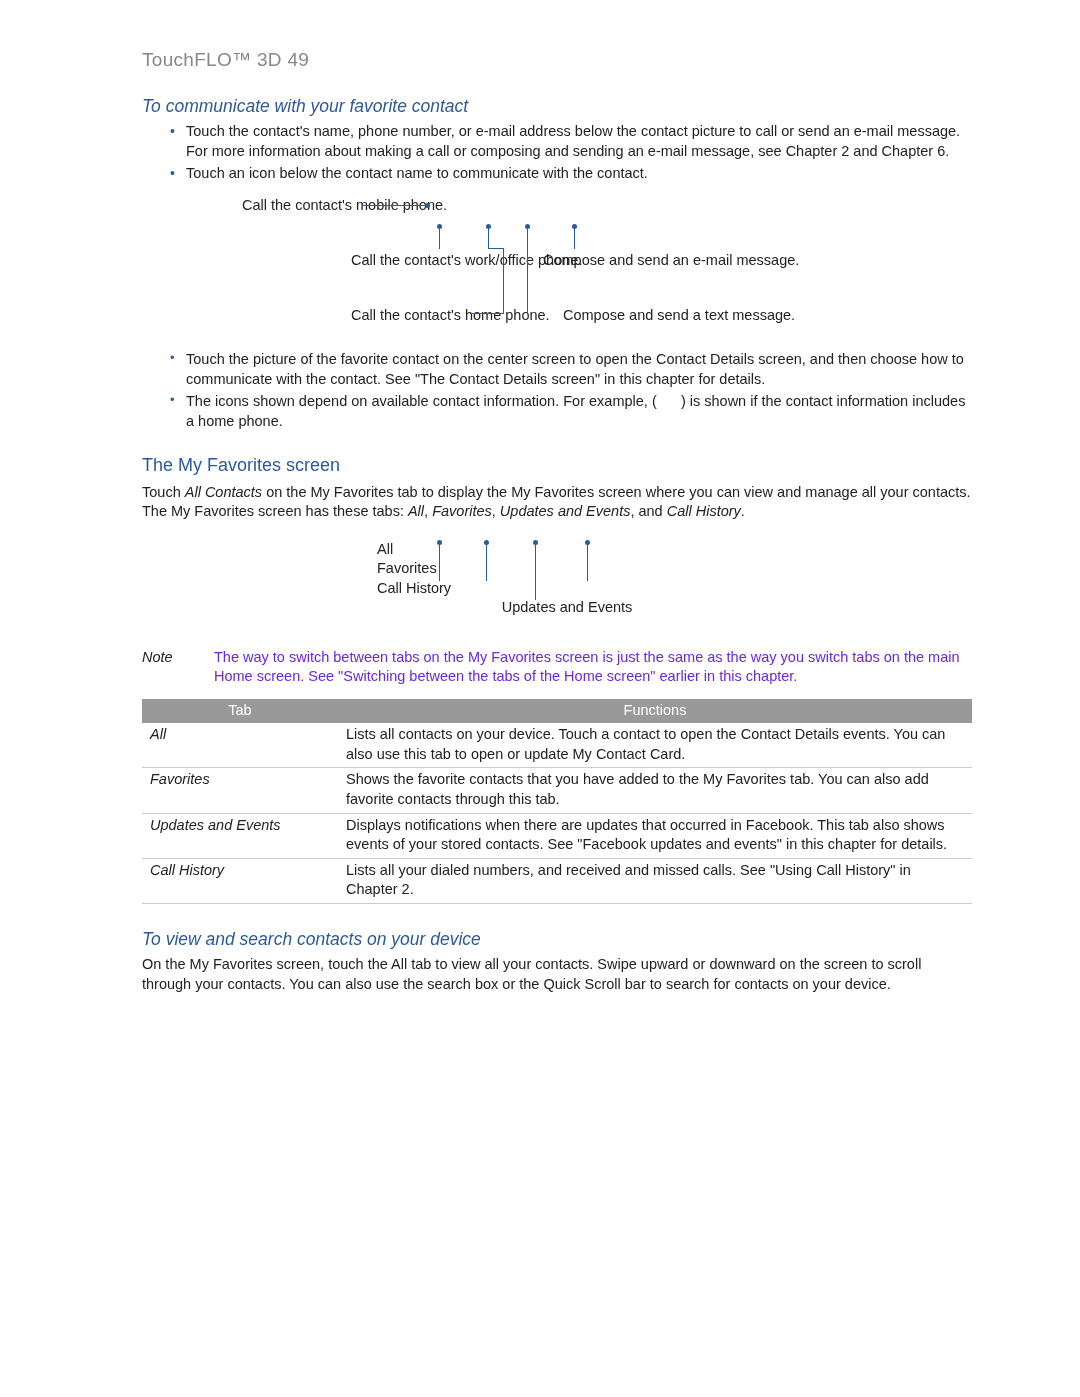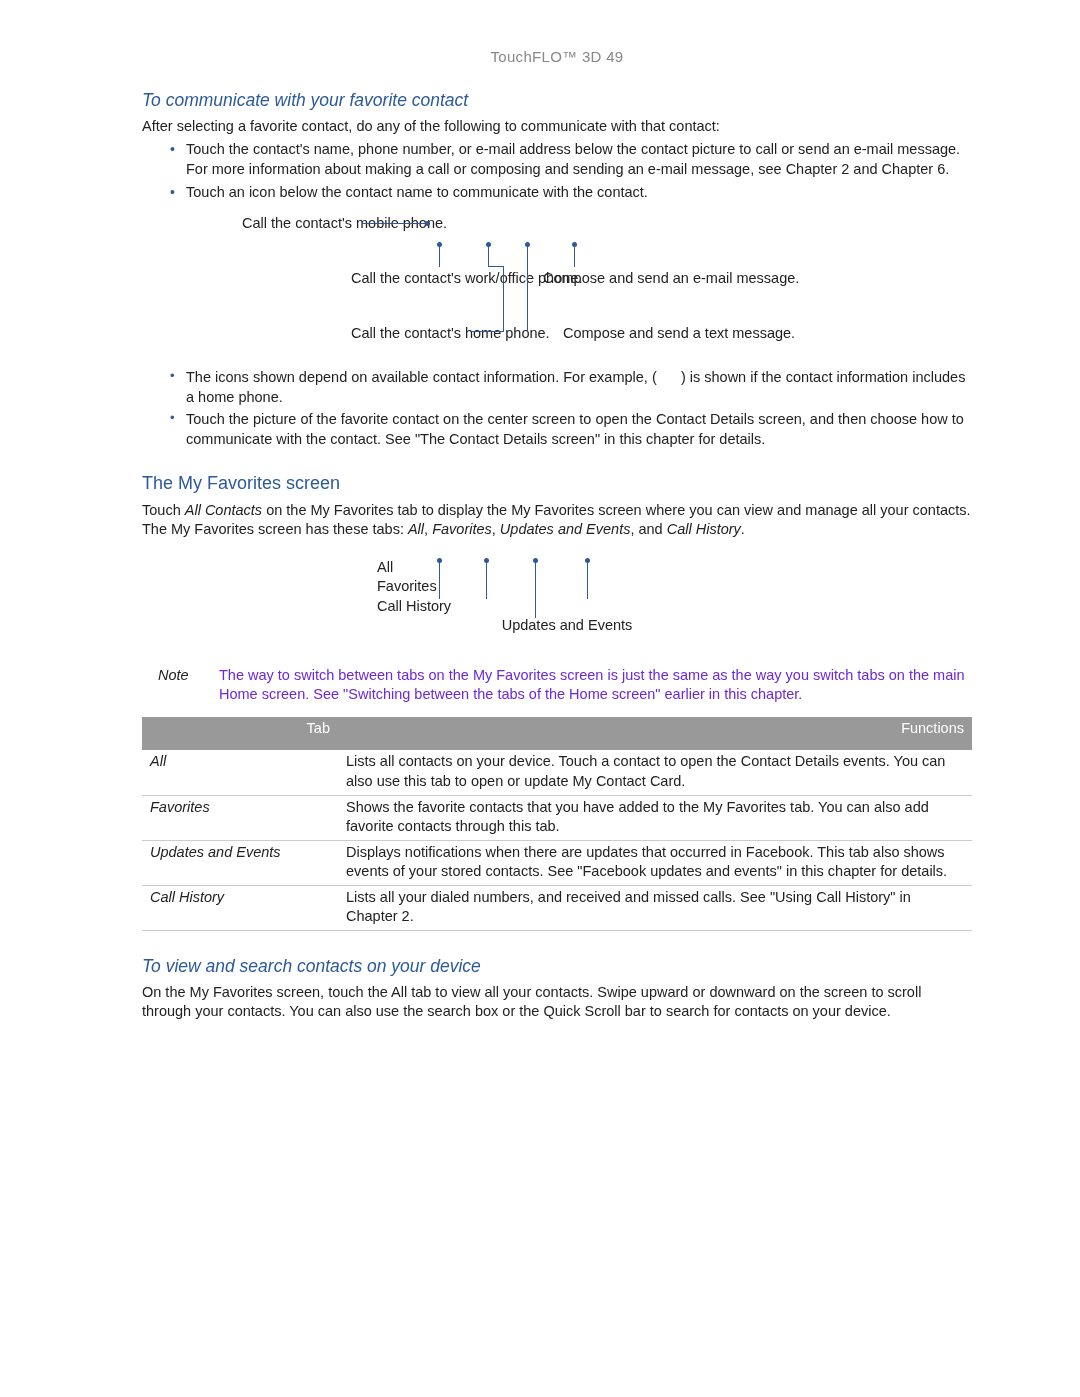--- a/index.html
+++ b/index.html
@@ -12,23 +12,23 @@
     line-height: 1.35;
   }
   .page {
     width: 1080px;
     min-height: 1397px;
     box-sizing: border-box;
     padding: 47px 108px 50px 142px;
     position: relative;
   }
   .header-line {
-    text-align: center;
+    text-align: left;
     color: #888;
-    font-size: 15px;
+    font-size: 19px;
     letter-spacing: .3px;
     margin-bottom: 22px;
   }
   .h3 {
     color: #2c5a9a;
     font-size: 17.5px;
     font-weight: 400;
     margin: 4px 0 4px 0;
     font-style: italic;
   }
@@ -89,22 +89,22 @@
   }
   .tab-callout {
     position: relative;
     height: 100px;
     margin: 18px auto 8px auto;
     width: 360px;
     font-size: 14.5px;
   }
   .note-row {
     display: flex;
-    gap: 17px;
-    margin: 6px 0 12px 16px;
+    gap: 28px;
+    margin: 6px 0 12px 0;
   }
   .note-label {
     flex: 0 0 44px;
     font-style: italic;
     font-size: 14.5px;
   }
   .note-body {
     color: #6d28d9;
     font-size: 14.5px;
     line-height: 1.35;
@@ -112,22 +112,22 @@
   table.func {
     border-collapse: collapse;
     width: 100%;
     margin-top: 2px;
     margin-bottom: 24px;
   }
   table.func th {
     background: #999;
     color: #fff;
     font-weight: 400;
-    text-align: right;
-    padding: 2px 8px 12px 8px;
+    text-align: center;
+    padding: 2px 8px 3px 8px;
     font-size: 14.5px;
   }
   table.func td {
     padding: 2px 8px 3px 8px;
     vertical-align: top;
     border-bottom: 1px solid #ccc;
     font-size: 14.5px;
   }
   table.func td.tabcell {
     width: 180px;
@@ -138,21 +138,20 @@
 </head>
 <body>
 
 <div class="page">
 
   <div class="header-line">
     <span>TouchFLO™ 3D</span><span>  49</span>
   </div>
 
   <div class="h3">To communicate with your favorite contact</div>
-  <div class="para">After selecting a favorite contact, do any of the following to communicate with that contact:</div>
 
   <ul class="bullets top">
     <li>Touch the contact's name, phone number, or e-mail address below the contact picture to call or send an e-mail message. For more information about making a call or composing and sending an e-mail message, see Chapter 2 and Chapter 6.</li>
     <li>Touch an icon below the contact name to communicate with the contact.</li>
   </ul>
 
   <div class="callout-box">
 
     <div class="lbl" style="left:0;top:0;">Call the contact's mobile phone.</div>
     <div class="line" style="left:120px;top:9px;width:63px;height:1px;"></div>
@@ -172,24 +171,24 @@
     <div class="lbl" style="left:295px;top:110px;padding-left:26px;">Compose and send a text message.</div>
     <div class="dot" style="left:283px;top:28px;"></div>
     <div class="line" style="left:285px;top:31px;width:1px;height:87px;"></div>
 
     <div class="lbl" style="left:301px;top:55px;">Compose and send an e-mail message.</div>
     <div class="dot" style="left:330px;top:28px;"></div>
     <div class="line" style="left:332px;top:31px;width:1px;height:22px;"></div>
   </div>
 
   <ul class="bullets inner">
+    <li>Touch the picture of the favorite contact on the center screen to open the Contact Details screen, and then choose how to communicate with the contact. See "The Contact Details screen" in this chapter for details.</li>
     <li style="list-style:none">
       <span>The icons shown depend on available contact information. For example, (</span>&nbsp;&nbsp;&nbsp;&nbsp;&nbsp;&nbsp;<span>) is shown if the contact information includes a home phone.</span>
     </li>
-    <li>Touch the picture of the favorite contact on the center screen to open the Contact Details screen, and then choose how to communicate with the contact. See "The Contact Details screen" in this chapter for details.</li>
   </ul>
 
   <div class="h2">The My Favorites screen</div>
   <div class="para">
     <span>Touch </span><span class="italic">All Contacts</span><span> on the My Favorites tab to display the My Favorites screen where you can view and manage all your contacts. The My Favorites screen has these tabs: </span><span class="italic">All</span><span>, </span><span class="italic">Favorites</span><span>, </span><span class="italic">Updates and Events</span><span>, and </span><span class="italic">Call History</span><span>.</span>
   </div>
 
   <div class="tab-callout">
     <div class="dot" style="left:60px;top:0;"></div>
     <div class="line" style="left:62px;top:3px;width:1px;height:38px;"></div>

